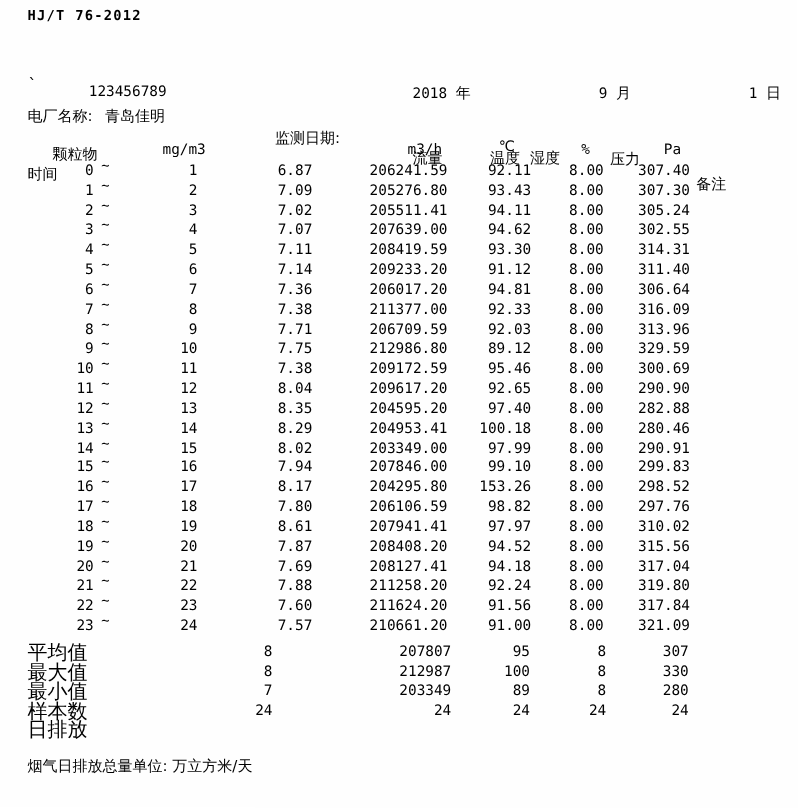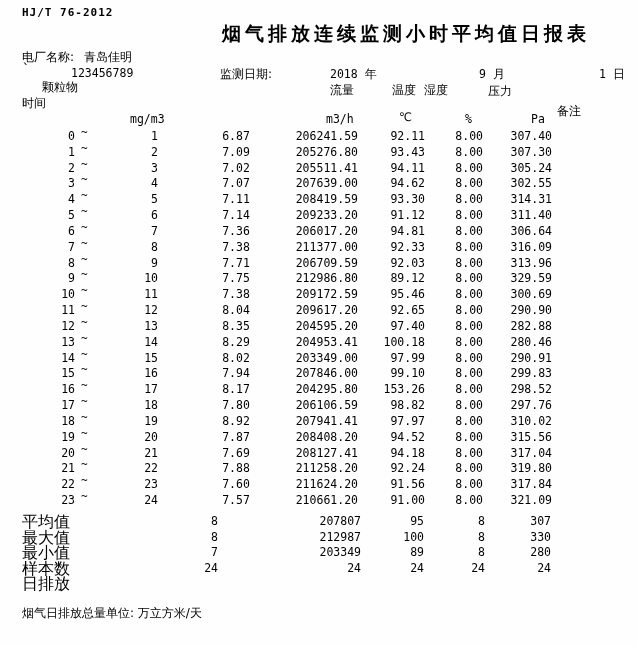--- a/index.html
+++ b/index.html
@@ -6,21 +6,21 @@
   .page{
     position:relative;width:638px;height:646px;background:#fefefe;
     color:#000;font-family:"DejaVu Sans Mono","DejaVu Sans",monospace;
     overflow:hidden;
   }
   .abs{position:absolute;white-space:nowrap;}
   .standard{left:22px;top:6px;font-size:11px;font-weight:bold;letter-spacing:1px;}
   .title{left:222px;top:21px;font-size:19px;font-weight:bold;letter-spacing:4px;
          font-family:"DejaVu Sans","Liberation Sans",sans-serif;}
   .cjk{font-family:"DejaVu Sans","Liberation Sans",sans-serif;}
-  .lbl{font-size:12px;}
+  .lbl{font-size:12px;margin-top:36px;}
   .plant-label{left:22px;top:49px;}
   .plant-name{left:84px;top:49px;font-family:Liberation Serif, serif;}
   .tick{left:22px;top:61px;font-size:13px;}
   .plant-code{left:71px;top:66px;font-size:11.5px;}
   .date-label{left:220px;top:66px;}
   .date-year{left:330px;top:66px;font-size:11.5px;}
   .date-month{left:479px;top:66px;font-size:11.5px;}
   .date-day{left:599px;top:66px;font-size:11.5px;}
   .date-unit{font-size:12px;}
   .h-pm{left:42px;top:79px;}
@@ -60,21 +60,20 @@
   .s-press{left:491px;width:60px;text-align:right;}
 
   .footnote{left:22px;top:605px;font-size:12px;}
 </style>
 </head>
 <body>
 
 <div class="page">
 
   <div class="abs standard">HJ/T 76-2012</div>
-  <div class="abs title">烟气排放连续监测小时平均值日报表</div>
 
   <div class="abs cjk lbl plant-label">电厂名称:</div>
   <div class="abs cjk lbl plant-name">青岛佳明</div>
   <div class="abs tick">`</div>
   <div class="abs plant-code">123456789</div>
 
   <div class="abs cjk lbl date-label">监测日期:</div>
   <div class="abs date-year"><span>2018</span> <span class="cjk date-unit">年</span></div>
   <div class="abs date-month"><span>9</span> <span class="cjk date-unit">月</span></div>
   <div class="abs date-day"><span>1</span> <span class="cjk date-unit">日</span></div>
@@ -271,21 +270,21 @@
         <span class="c-pm">7.80</span>
         <span class="c-flow">206106.59</span>
         <span class="c-temp">98.82</span>
         <span class="c-hum">8.00</span>
         <span class="c-press">297.76</span>
       </div>
       <div class="hrow">
         <span class="c-from">18</span>
         <span class="c-tilde">~</span>
         <span class="c-to">19</span>
-        <span class="c-pm">8.92</span>
+        <span class="c-pm">8.61</span>
         <span class="c-flow">207941.41</span>
         <span class="c-temp">97.97</span>
         <span class="c-hum">8.00</span>
         <span class="c-press">310.02</span>
       </div>
       <div class="hrow">
         <span class="c-from">19</span>
         <span class="c-tilde">~</span>
         <span class="c-to">20</span>
         <span class="c-pm">7.87</span>

